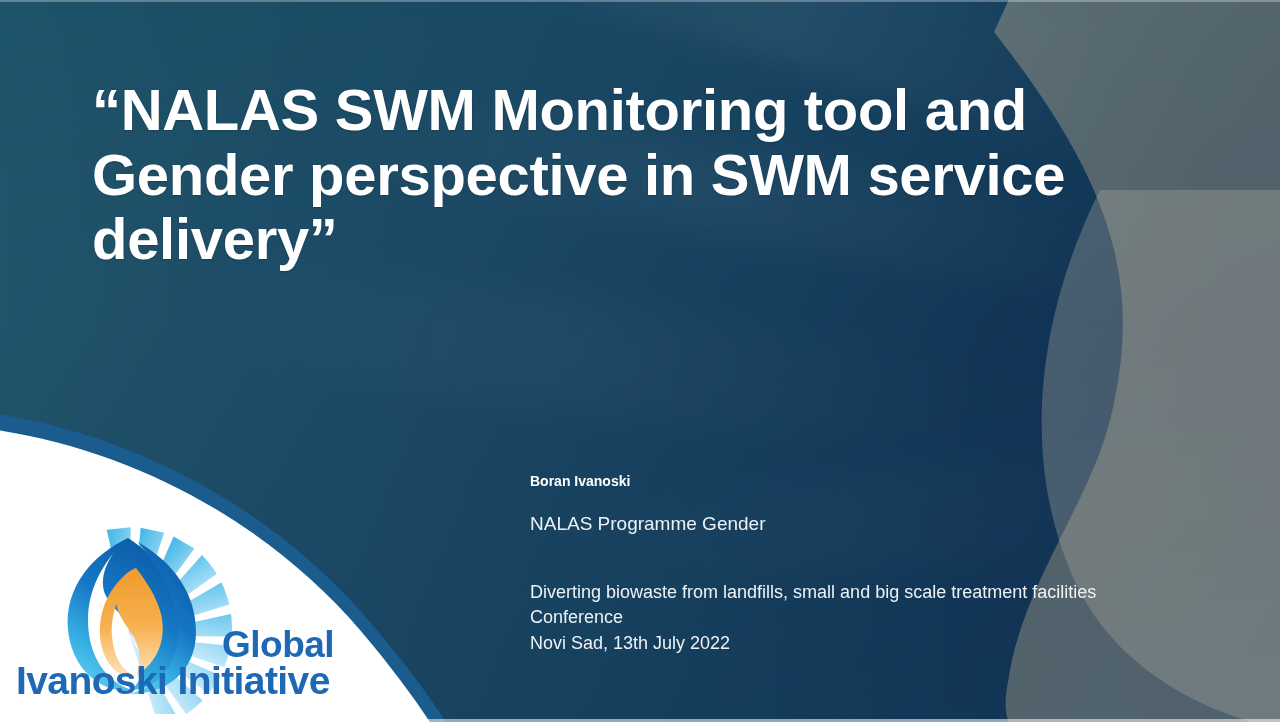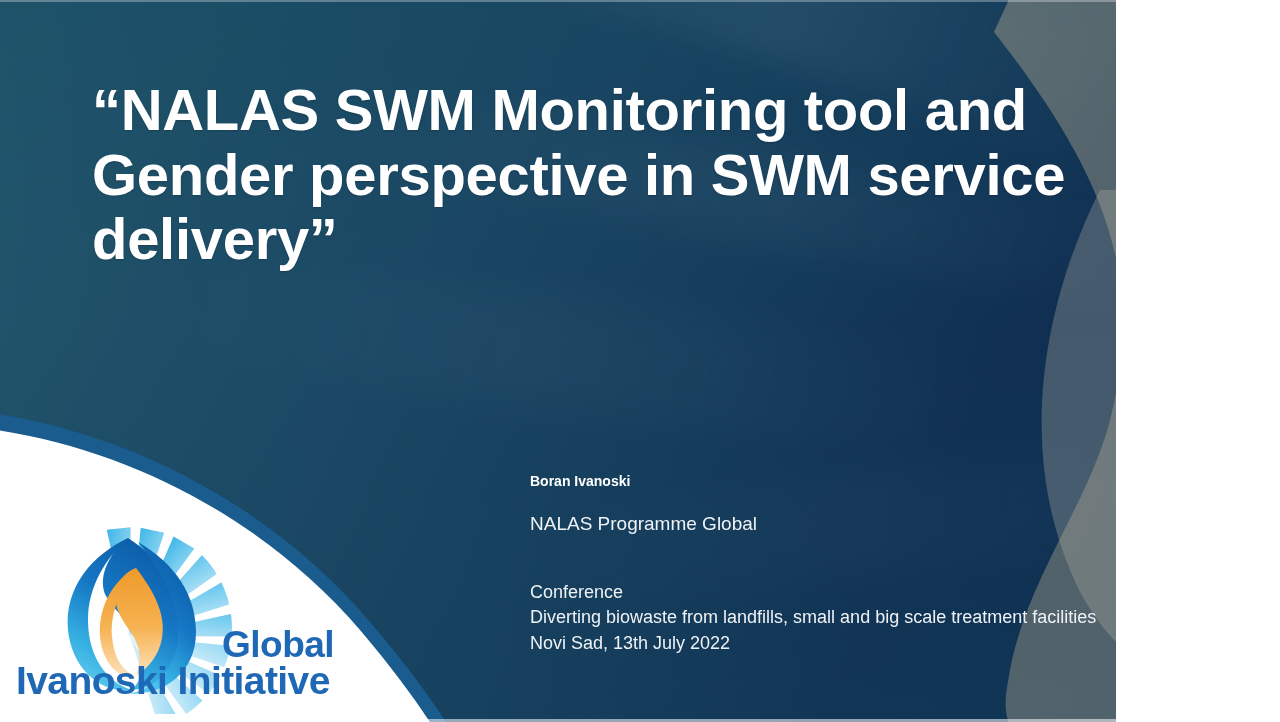--- a/index.html
+++ b/index.html
@@ -2,21 +2,21 @@
 <html><head>
 <meta charset="utf-8">
 <style>
   html, body {
     margin: 0;
     padding: 0;
     background: #ffffff;
   }
   #slide {
     position: relative;
-    width: 1116px;
+    width: 1280px;
     height: 722px;
     overflow: hidden;
     font-family: "Liberation Sans", sans-serif;
     background: #1c4864;
   }
 
   
   .bg-base {
     position: absolute;
     inset: 0;
@@ -154,24 +154,24 @@
   </svg>
 
   <svg class="watermark-2" viewBox="0 0 400 560">
     <path d="M120 0 C 60 120, 40 260, 90 380 C 130 480, 230 530, 330 545 L 400 560 L 400 0 Z" fill="#adaca2"></path>
   </svg>
 
   <div class="title">“NALAS SWM Monitoring tool and Gender perspective in SWM service delivery”</div>
 
   <div class="meta">
     <div class="name">Boran Ivanoski</div>
-    <div class="role">NALAS Programme Global</div>
+    <div class="role">NALAS Programme Gender</div>
     <div class="conf">
+      <div>Diverting biowaste from landfills, small and big scale treatment facilities</div>
       <div>Conference</div>
-      <div>Diverting biowaste from landfills, small and big scale treatment facilities</div>
       <div>Novi Sad, 13th July 2022</div>
     </div>
   </div>
 
   <svg class="swoosh" viewBox="0 0 620 400">
     <path d="M0 36 C 160 40, 330 120, 440 250 C 500 320, 530 370, 545 400 L 0 400 Z" fill="#1b5c8e"></path>
     <path d="M0 52 C 158 56, 322 132, 430 258 C 487 325, 515 372, 529 400 L 0 400 Z" fill="#ffffff"></path>
   </svg>
 
   <div class="logo">

